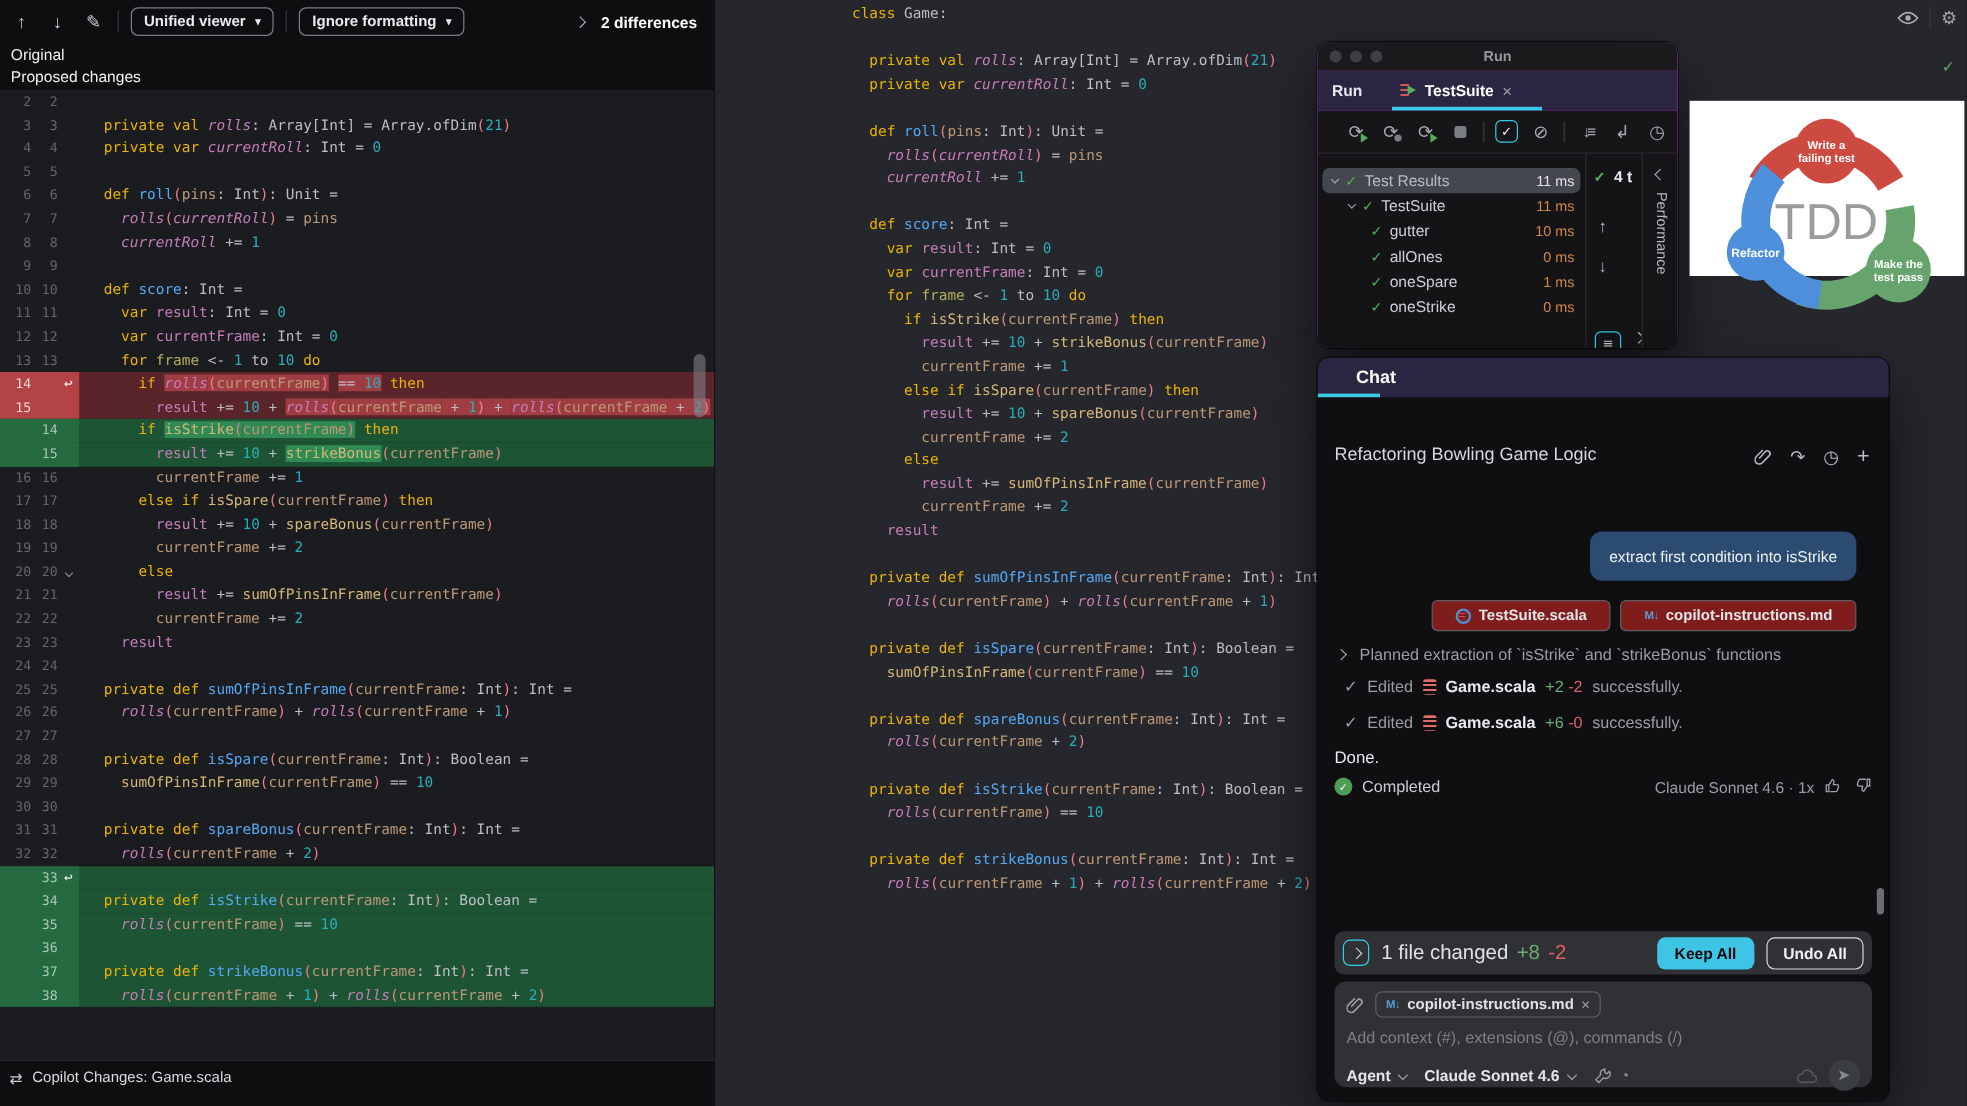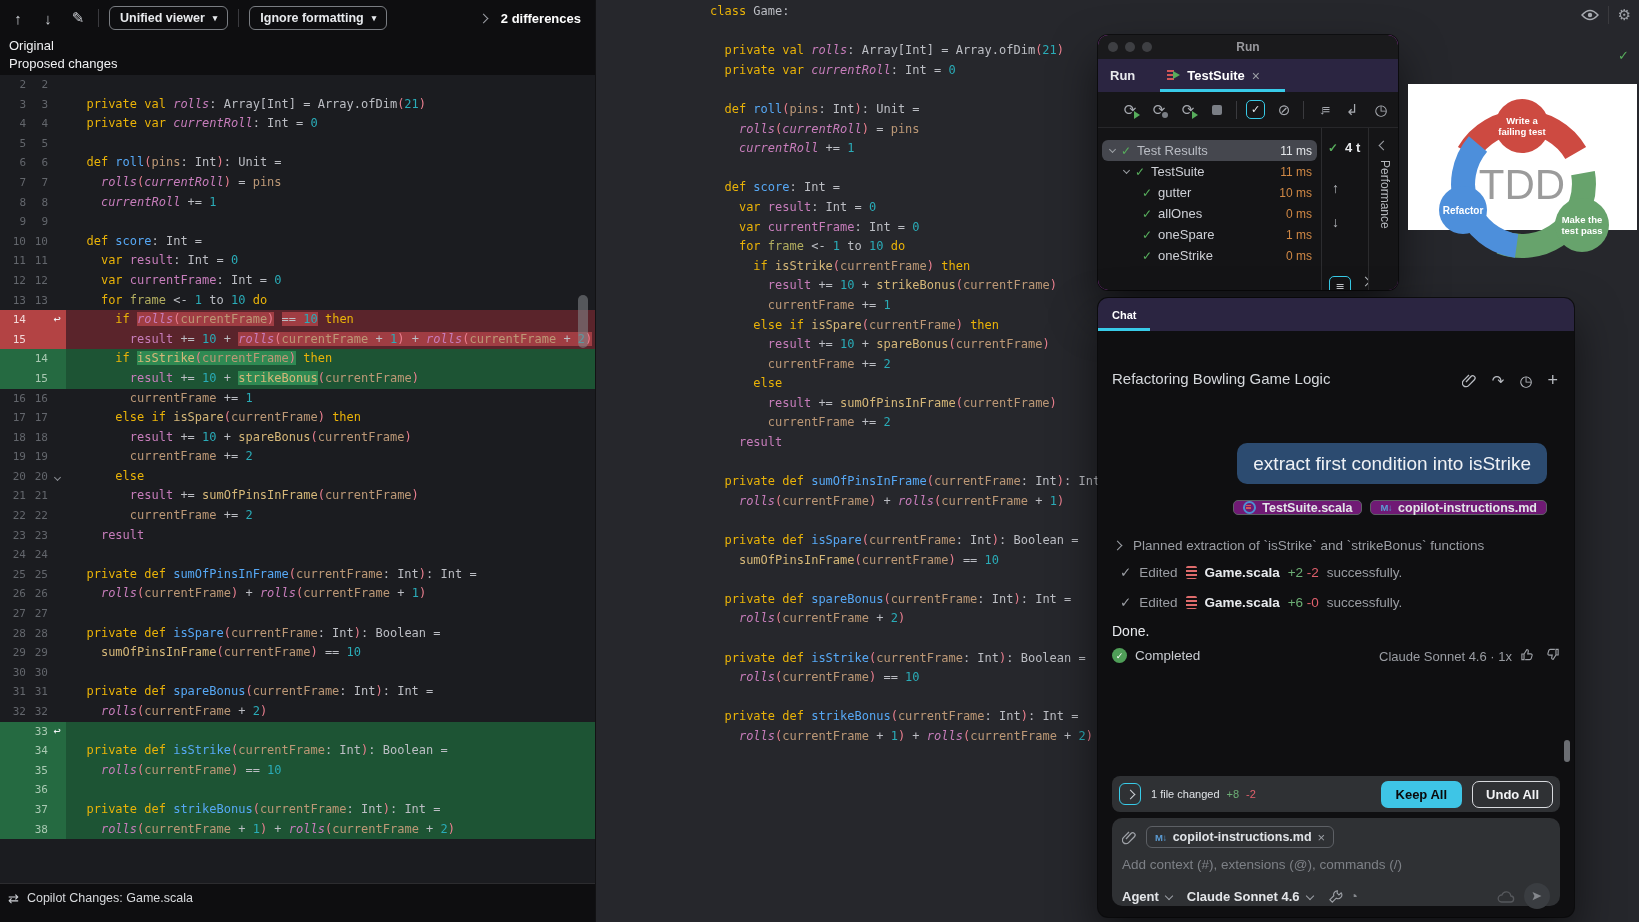--- a/index.html
+++ b/index.html
@@ -77,43 +77,43 @@
   #run-nav{position:absolute;left:224px;top:0;width:44px;height:162px}
   #run-side-label{position:absolute;left:6px;top:12px;display:flex;gap:7px;align-items:center;font-size:13px;font-weight:700;color:#e8eaed;white-space:nowrap;overflow:hidden;width:40px}
   .navic{position:absolute;left:10px;color:#b5b8bd;font-size:14px}
   #nav-filter{position:absolute;left:7px;top:148px;width:22px;height:22px;border:1.5px solid #38cbe8;border-radius:5px;color:#c5c8cc;font-size:11px;display:flex;align-items:center;justify-content:center}
   #perf-strip{position:absolute;left:270px;top:0;width:30px;height:162px;background:#151517;border-left:1px solid #2b2b2d}
   #perf-label{position:absolute;left:23px;top:32px;transform:rotate(90deg);transform-origin:0 0;font-size:12px;color:#b4b7bc;white-space:nowrap}
   
   #tdd{left:1408px;top:84px;width:229px;height:146px;background:#fff}
   
   #chatwin{left:1098px;top:298px;width:476px;height:619px;background:#0f0f11}
-  #chat-tab-label{margin-left:14px;font-size:11px;font-weight:700;color:#fff}
+  #chat-tab-label{margin-left:32px;font-size:15px;font-weight:700;color:#fff}
   #chat-thread{position:absolute;left:14px;top:72px;font-size:15px;color:#d5d8dc}
   #chat-hicons{position:absolute;right:16px;top:72px;display:flex;gap:15px;align-items:center;color:#b8bbc1;font-size:15px}
-  #bubble{position:absolute;right:27px;top:145px;background:#2c4b70;border-radius:10px;padding:10px 16px;font-size:19px;line-height:21px;color:#eef1f5}
+  #bubble{position:absolute;right:27px;top:145px;background:#2c4b70;border-radius:10px;padding:10px 16px;font-size:13px;line-height:21px;color:#eef1f5}
   #chips{position:absolute;right:27px;top:202px;display:flex;gap:8px}
-  .chip{height:15px;background:#701a75;border:1px solid #5d6065;border-radius:5px;display:flex;align-items:center;gap:6px;padding:0 9px;font-size:12.5px;font-weight:700;color:#e3e5e8}
+  .chip{height:26px;background:#7f1d1d;border:1px solid #5d6065;border-radius:5px;display:flex;align-items:center;gap:6px;padding:0 19px;font-size:12.5px;font-weight:700;color:#e3e5e8}
   .st-ic{width:13px;height:13px;border:2px solid #4e8fd0;border-radius:50%;position:relative;display:inline-block}
   .st-ic::before{content:"";position:absolute;left:1px;top:2px;width:5px;height:5px;background:repeating-linear-gradient(#d25757 0 1px,transparent 1px 2.5px)}
   .md-ic{color:#5b9bd3;font-weight:700;font-size:9.5px;letter-spacing:-.5px}
   #planned{position:absolute;left:16px;top:240px;display:flex;align-items:center;gap:12px;font-size:13.5px;color:#9a9da3}
   .editrow{position:absolute;left:22px;display:flex;align-items:center;gap:8px;font-size:13.5px;color:#9a9da3}
   .editrow .file{color:#e8eaee;font-weight:700}
   .plus{color:#6cae75}.minus{color:#e0606c}
   .sc-ic{width:11px;height:13px;display:inline-block;background:repeating-linear-gradient(#e06c6c 0 2px,transparent 2px 4px);border-radius:2px}
   #done{position:absolute;left:14px;top:325px;font-size:14px;color:#e8eaee}
   #completed{position:absolute;left:14px;top:350px;display:flex;align-items:center;gap:8px;font-size:13.5px;color:#c9ccd2}
   .okball{width:15px;height:15px;border-radius:50%;background:#4f9e58;color:#fff;font-size:9px;display:flex;align-items:center;justify-content:center}
   #modelinfo{position:absolute;right:62px;top:351px;font-size:13px;color:#9a9da3}
   #thumbs{position:absolute;right:14px;top:349px;display:flex;gap:10px}
   #chat-scroll{position:absolute;left:466px;top:442px;width:6px;height:22px;border-radius:3px;background:#6b6e73}
   #changesbar{position:absolute;left:14px;top:478px;width:448px;height:36px;background:#2f3134;border-radius:8px;display:flex;align-items:center;gap:10px;padding:0 7px}
   #cb-expand{width:22px;height:22px;border:1.5px solid #38cbe8;border-radius:6px;display:flex;align-items:center;justify-content:center}
-  #cb-text{font-size:11px;color:#dfe2e6;display:flex;gap:7px}
+  #cb-text{font-size:17px;color:#dfe2e6;display:flex;gap:7px}
   #cb-btns{margin-left:auto;display:flex;gap:8px}
   .btn-keep{height:27px;padding:0 15px;background:#3ec5e6;border-radius:7px;color:#0a0a0a;font-size:13px;font-weight:700;display:flex;align-items:center}
   .btn-undo{height:27px;padding:0 13px;border:1.5px solid #d8dade;border-radius:7px;color:#f2f3f5;font-size:13px;font-weight:700;display:flex;align-items:center}
   #inputpanel{position:absolute;left:14px;top:520px;width:448px;height:88px;background:#2f3134;border-radius:10px;padding:8px 10px}
   #ip-row1{display:flex;align-items:center;gap:9px}
   .pill{height:22px;border:1px solid #5d6065;border-radius:6px;display:flex;align-items:center;gap:6px;padding:0 8px;font-size:12.5px;font-weight:700;color:#dfe2e6}
   .pill .x{color:#9da0a6;font-weight:400;font-size:13px}
   #ip-ph{margin-top:9px;font-size:13.5px;color:#7d8086}
   #ip-row3{margin-top:11px;display:flex;align-items:center;gap:7px}
   .ip-sel{display:flex;align-items:center;gap:7px;font-size:13px;font-weight:700;color:#e3e5e8}

